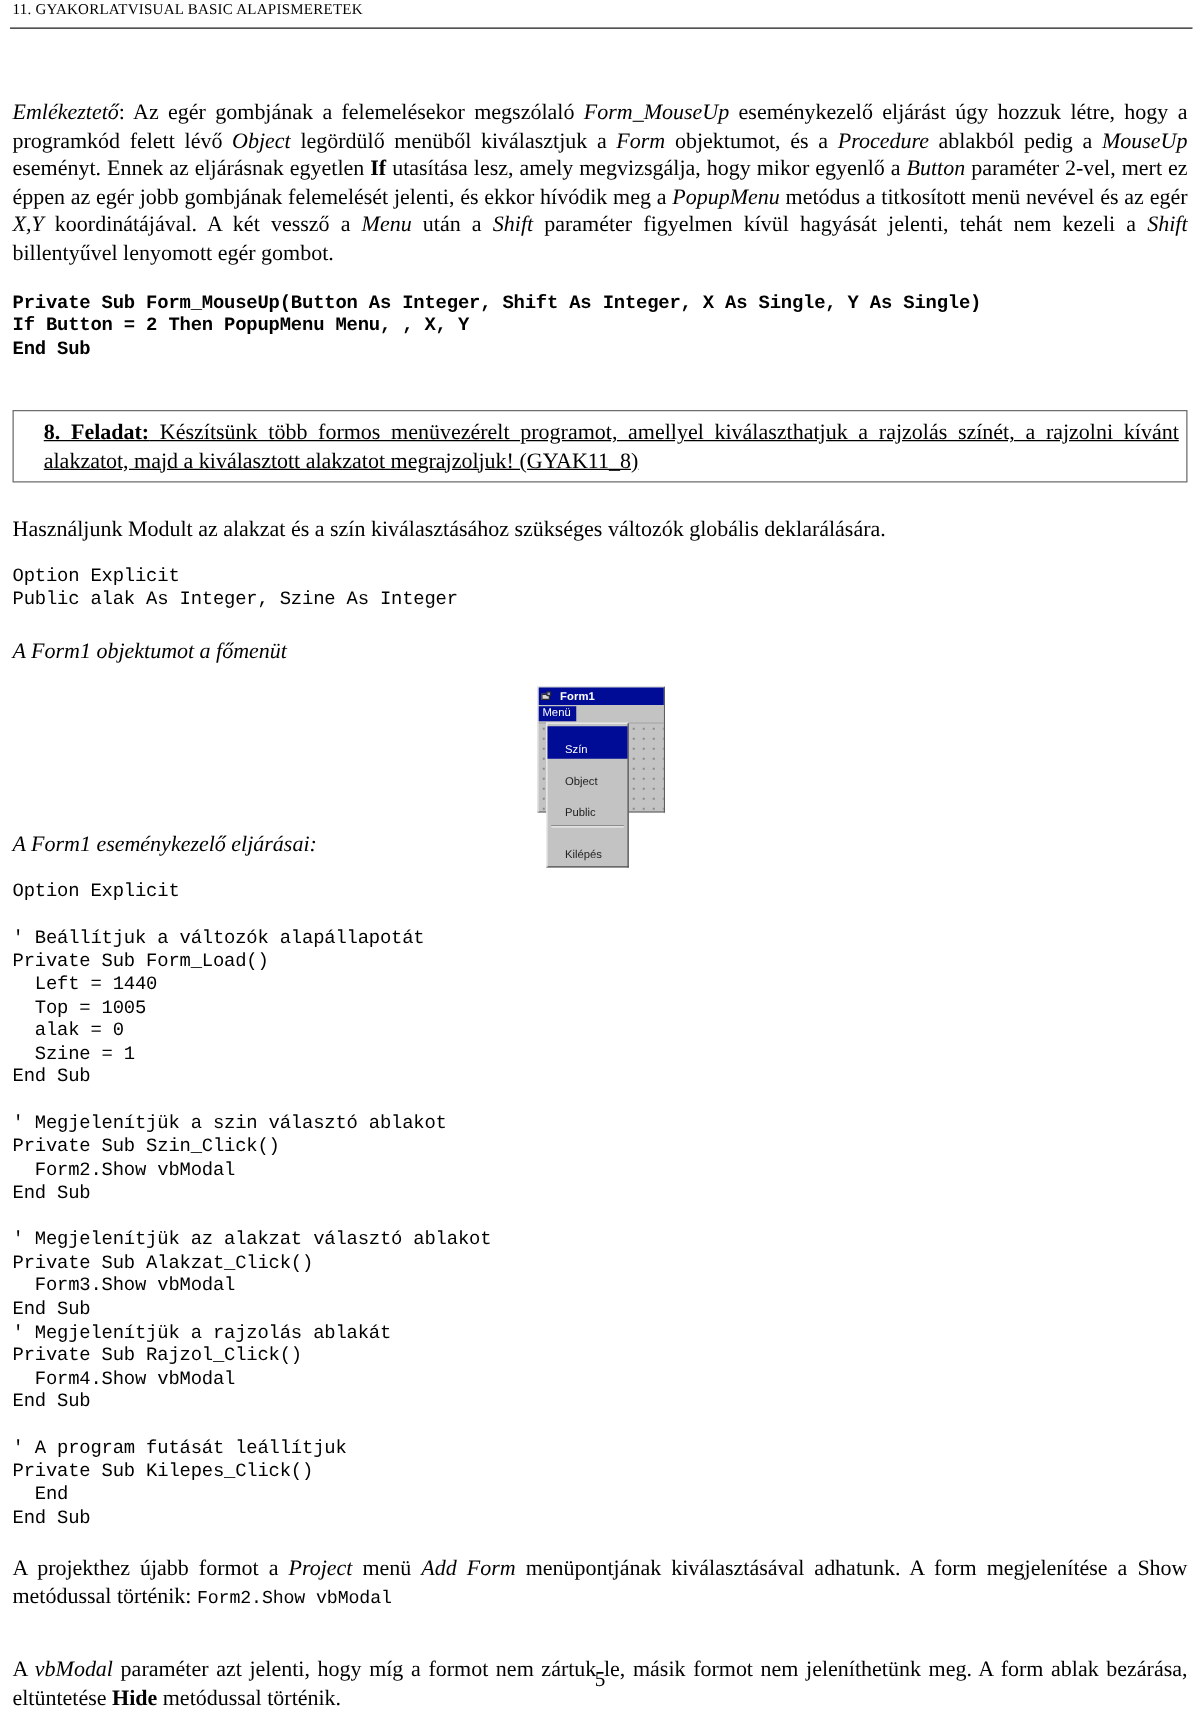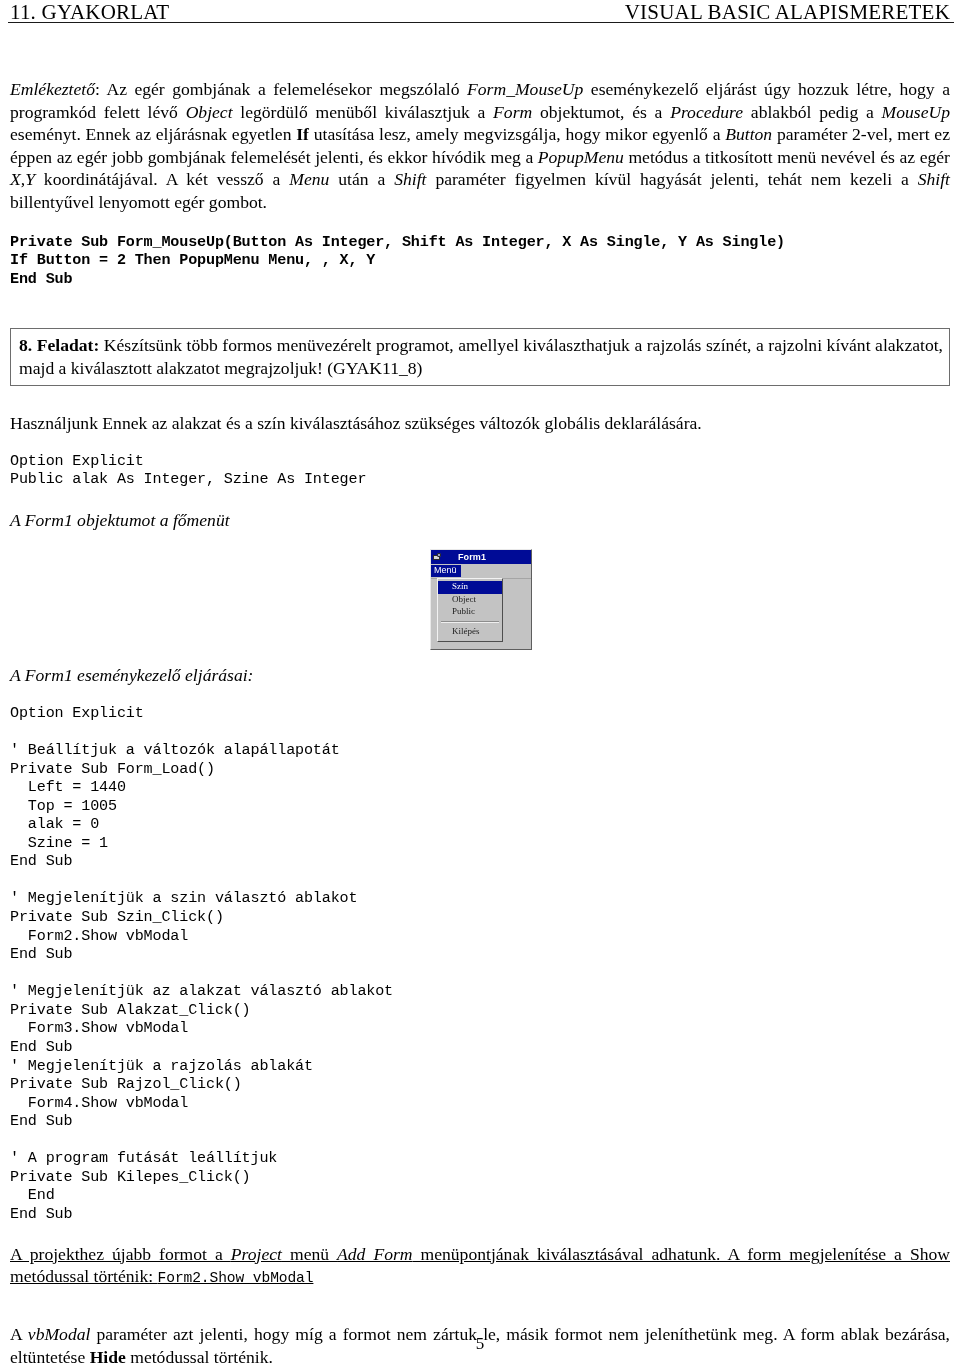--- a/index.html
+++ b/index.html
@@ -24,23 +24,22 @@
   }
 
   
   .header {
     position: absolute;
     top: 0px;
     left: 10px;
     right: 10px;
     height: 24px;
     display: flex;
-    justify-content: space-between;
     align-items: flex-start;
-    font-size: 21px;
+    font-size: 12px;
     letter-spacing: 0.2px;
   }
   .header-rule {
     position: absolute;
     top: 22px;
     left: 8px;
     right: 6px;
     border-top: 1.3px solid #1a1a1a;
   }
 
@@ -75,22 +74,23 @@
     font-size: 15.1px;
     line-height: 1.23;
     white-space: pre;
     letter-spacing: -0.15px;
   }
 
   
   .task-box {
     border: 1.4px solid #6d6d6d;
     box-shadow: 0 0 0 1.2px #ffffff inset;
-    padding: 5px 6px 6px 8px;
+    padding: 5px 6px 6px 24px;
     box-sizing: border-box;
+    text-decoration: underline;
   }
   .task-box p {
     margin: 0;
     font-size: 17.6px;
     line-height: 1.27;
     text-align: justify;
   }
 
   
   .vbform-wrap {
@@ -108,21 +108,21 @@
     border-bottom: 1.6px solid #5e5e5e;
     box-sizing: border-box;
     font-family: "Liberation Sans", sans-serif;
   }
   .vb-titlebar {
     height: 14px;
     background: #000b96;
     display: flex;
     align-items: center;
     padding-left: 2px;
-    gap: 16px;
+    gap: 6px;
   }
   .vb-titlebar .vb-title {
     color: #ffffff;
     font-size: 9px;
     font-weight: bold;
     letter-spacing: 0.1px;
     line-height: 1;
   }
   .vb-appicon {
     width: 9px; height: 9px;
@@ -177,24 +177,23 @@
     border-top: 1.4px solid #f2f2f2;
     border-left: 1.4px solid #f2f2f2;
     border-right: 1.4px solid #4e4e4e;
     border-bottom: 1.4px solid #4e4e4e;
     box-sizing: border-box;
     padding: 2px 0 3px 0;
   }
   .vb-dropdown .mi {
     font-size: 9px;
     color: #1d1d1d;
-    padding: 0 3px 1px 14px;
+    padding: 13px 3px 1px 14px;
     line-height: 1.25;
     white-space: nowrap;
-    font-family: Liberation Serif, serif;
   }
   .vb-dropdown .mi.sel {
     background: #000b96;
     color: #ffffff;
   }
   .vb-sep {
     height: 0;
     border-top: 1px solid #8d8d8d;
     border-bottom: 1px solid #efefef;
     margin: 3px 3px 3px 3px;
@@ -231,21 +230,21 @@
 If Button = 2 Then PopupMenu Menu, , X, Y
 End Sub</pre>
 
 
     <div class="task-box" style="margin-top:40px;">
       <p>
         <span class="b">8. Feladat:</span><span> Készítsünk több formos menüvezérelt programot, amellyel kiválaszthatjuk a rajzolás színét, a rajzolni kívánt alakzatot, majd a kiválasztott alakzatot megrajzoljuk! (GYAK11_8)</span>
       </p>
     </div>
 
-    <p class="body-par" style="margin-top:26px;">Használjunk Ennek az alakzat és a szín kiválasztásához szükséges változók globális deklarálására.</p>
+    <p class="body-par" style="margin-top:26px;">Használjunk Modult az alakzat és a szín kiválasztásához szükséges változók globális deklarálására.</p>
 
     <pre class="code" style="margin-top:17px;">Option Explicit
 Public alak As Integer, Szine As Integer</pre>
 
     <p class="body-par i" style="margin-top:20px;">A Form1 objektumot a főmenüt</p>
 
     <div class="vbform-wrap" style="margin-top:18px; padding-left:420px;">
       <div class="vbform">
 
         <div class="vb-titlebar">
@@ -297,21 +296,21 @@
 ' Megjelenítjük a rajzolás ablakát
 Private Sub Rajzol_Click()
   Form4.Show vbModal
 End Sub
 
 ' A program futását leállítjuk
 Private Sub Kilepes_Click()
   End
 End Sub</pre>
 
-    <p class="body-par" style="margin-top:19px;text-decoration:underline;">
+    <p class="body-par" style="margin-top:19px;">
       <span>A projekthez újabb formot a </span><span class="i">Project</span><span> menü </span><span class="i">Add Form</span><span> menüpontjának kiválasztásával adhatunk. A form megjelenítése a Show metódussal történik: </span><span class="mono-inline">Form2.Show vbModal</span>
     </p>
 
     <p class="body-par" style="margin-top:35px;">
       <span>A </span><span class="i">vbModal</span><span> paraméter azt jelenti, hogy míg a formot nem zártuk le, másik formot nem jeleníthetünk meg. A form ablak bezárása, eltüntetése </span><span class="bi">Hide</span><span> metódussal történik.</span>
     </p>
 
   </div>
 
   <div class="pagenum">5</div>

